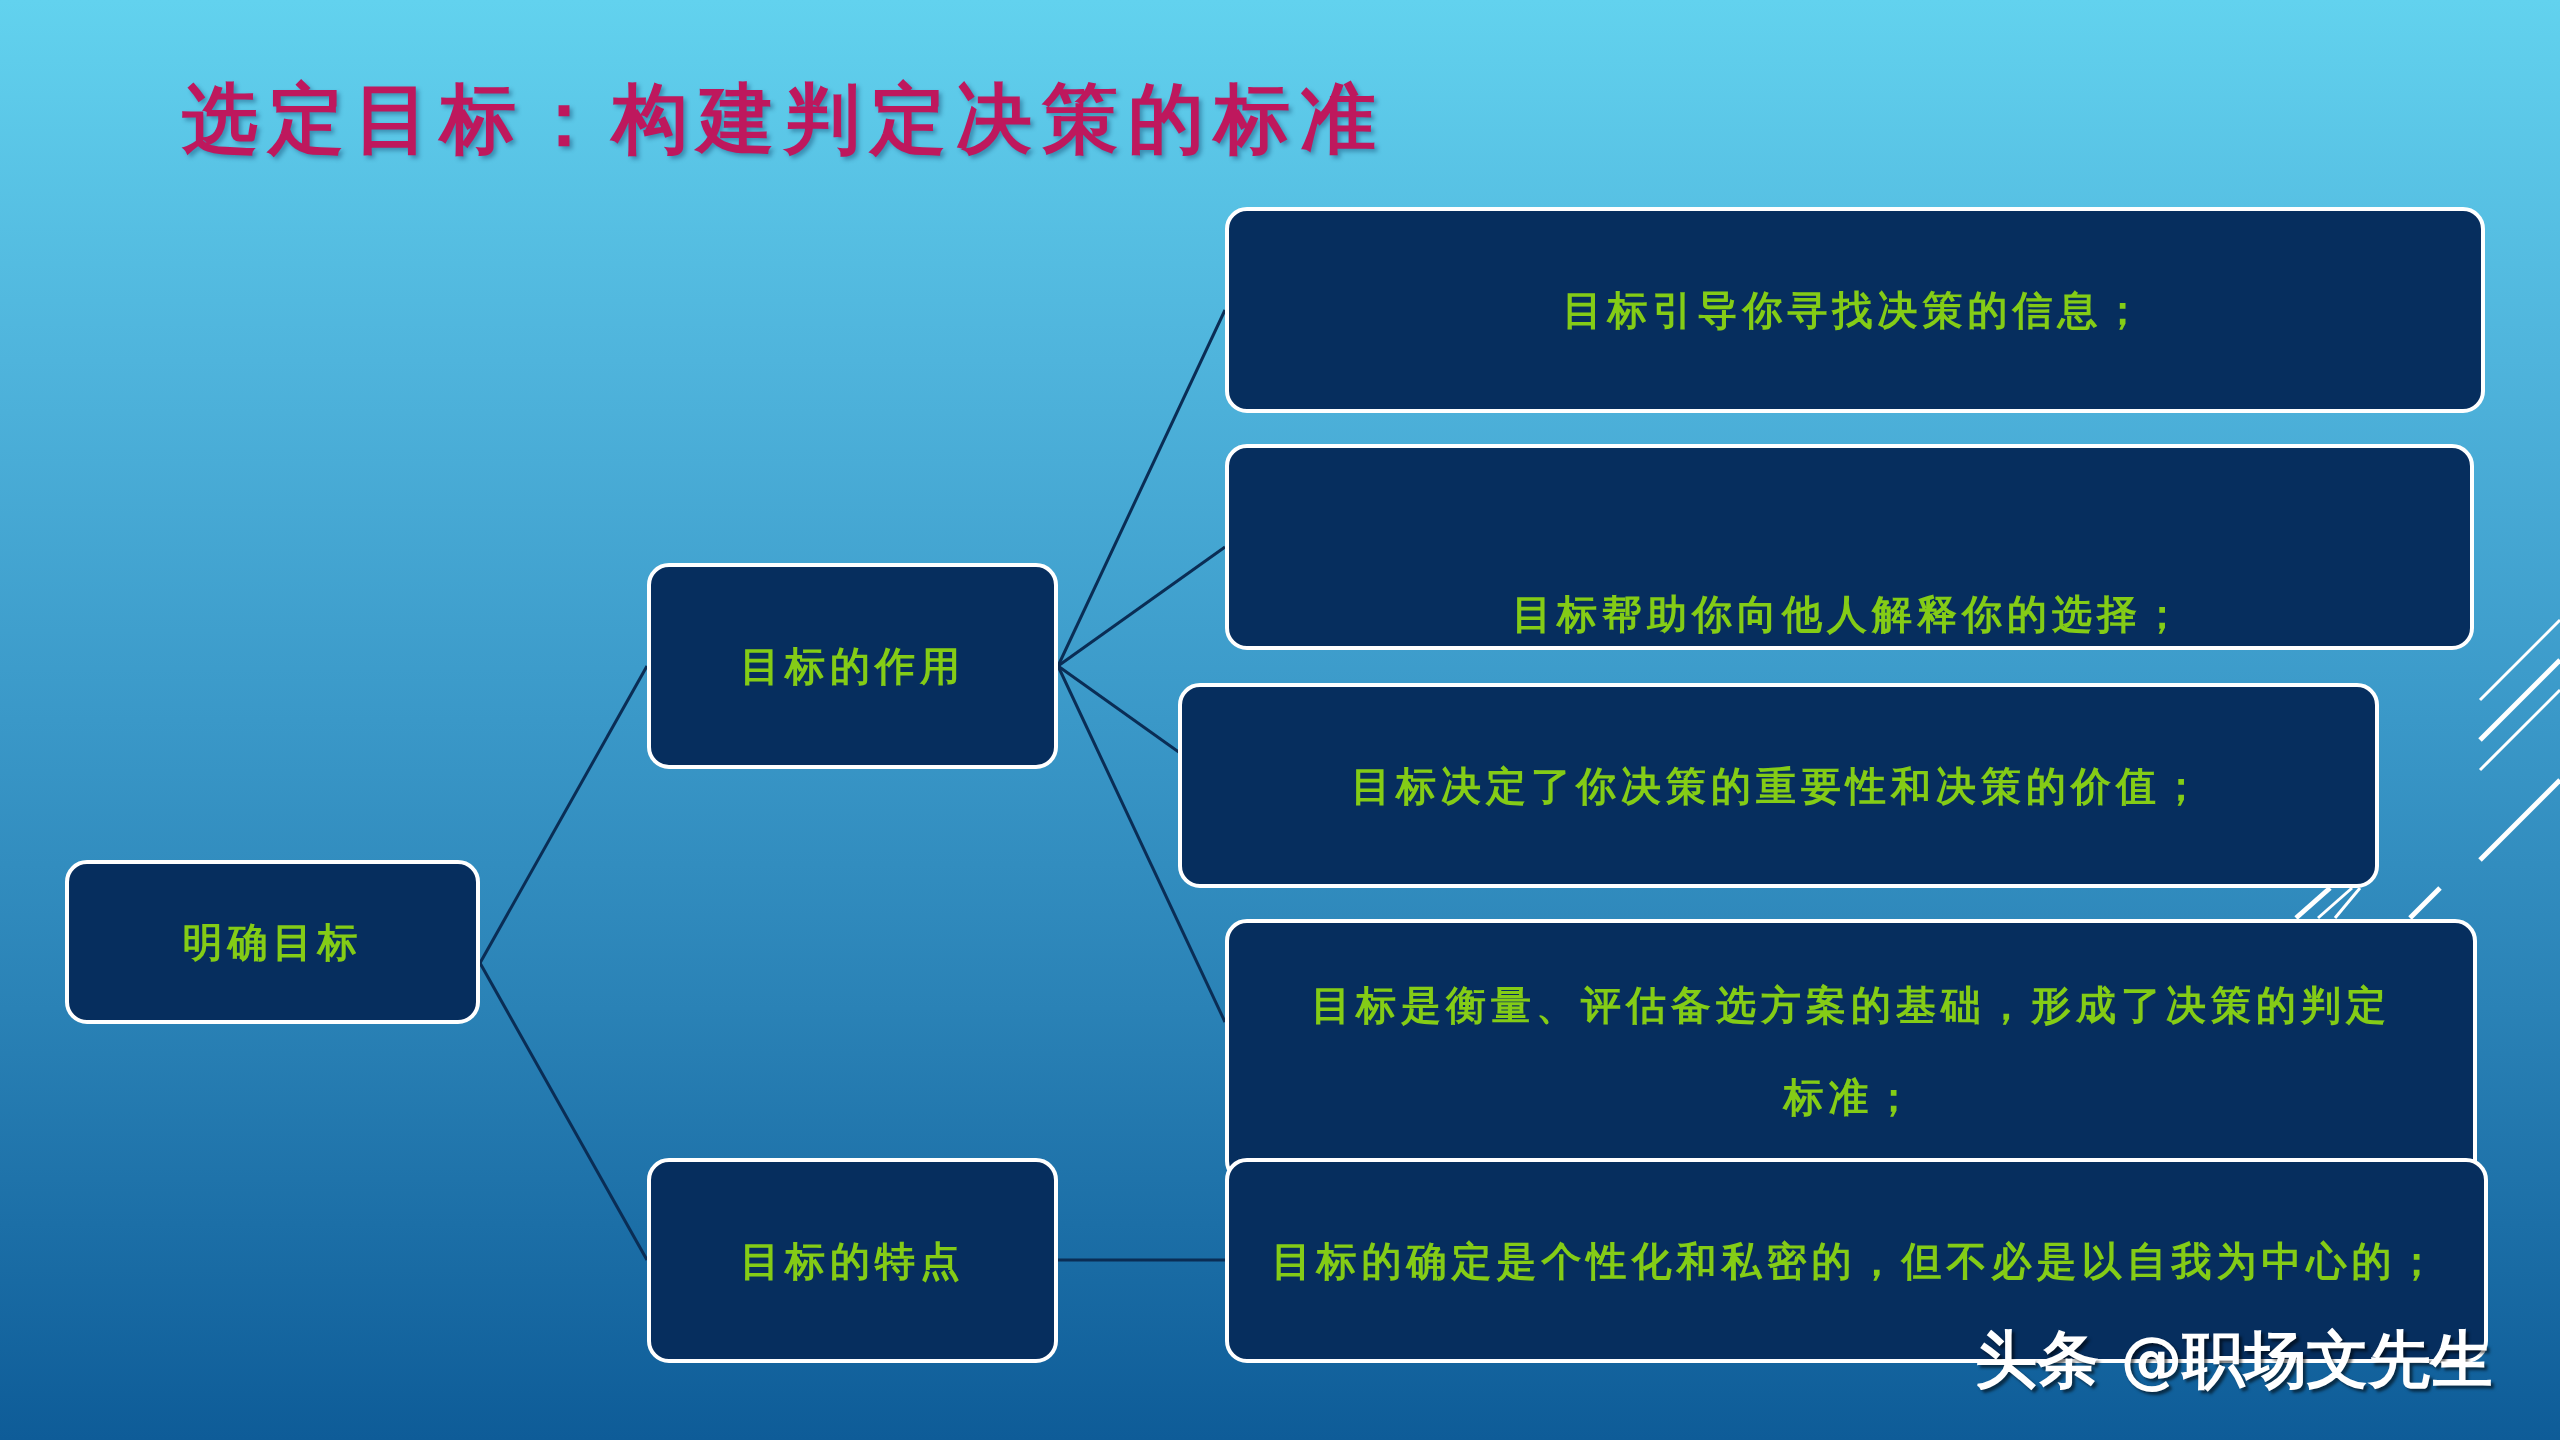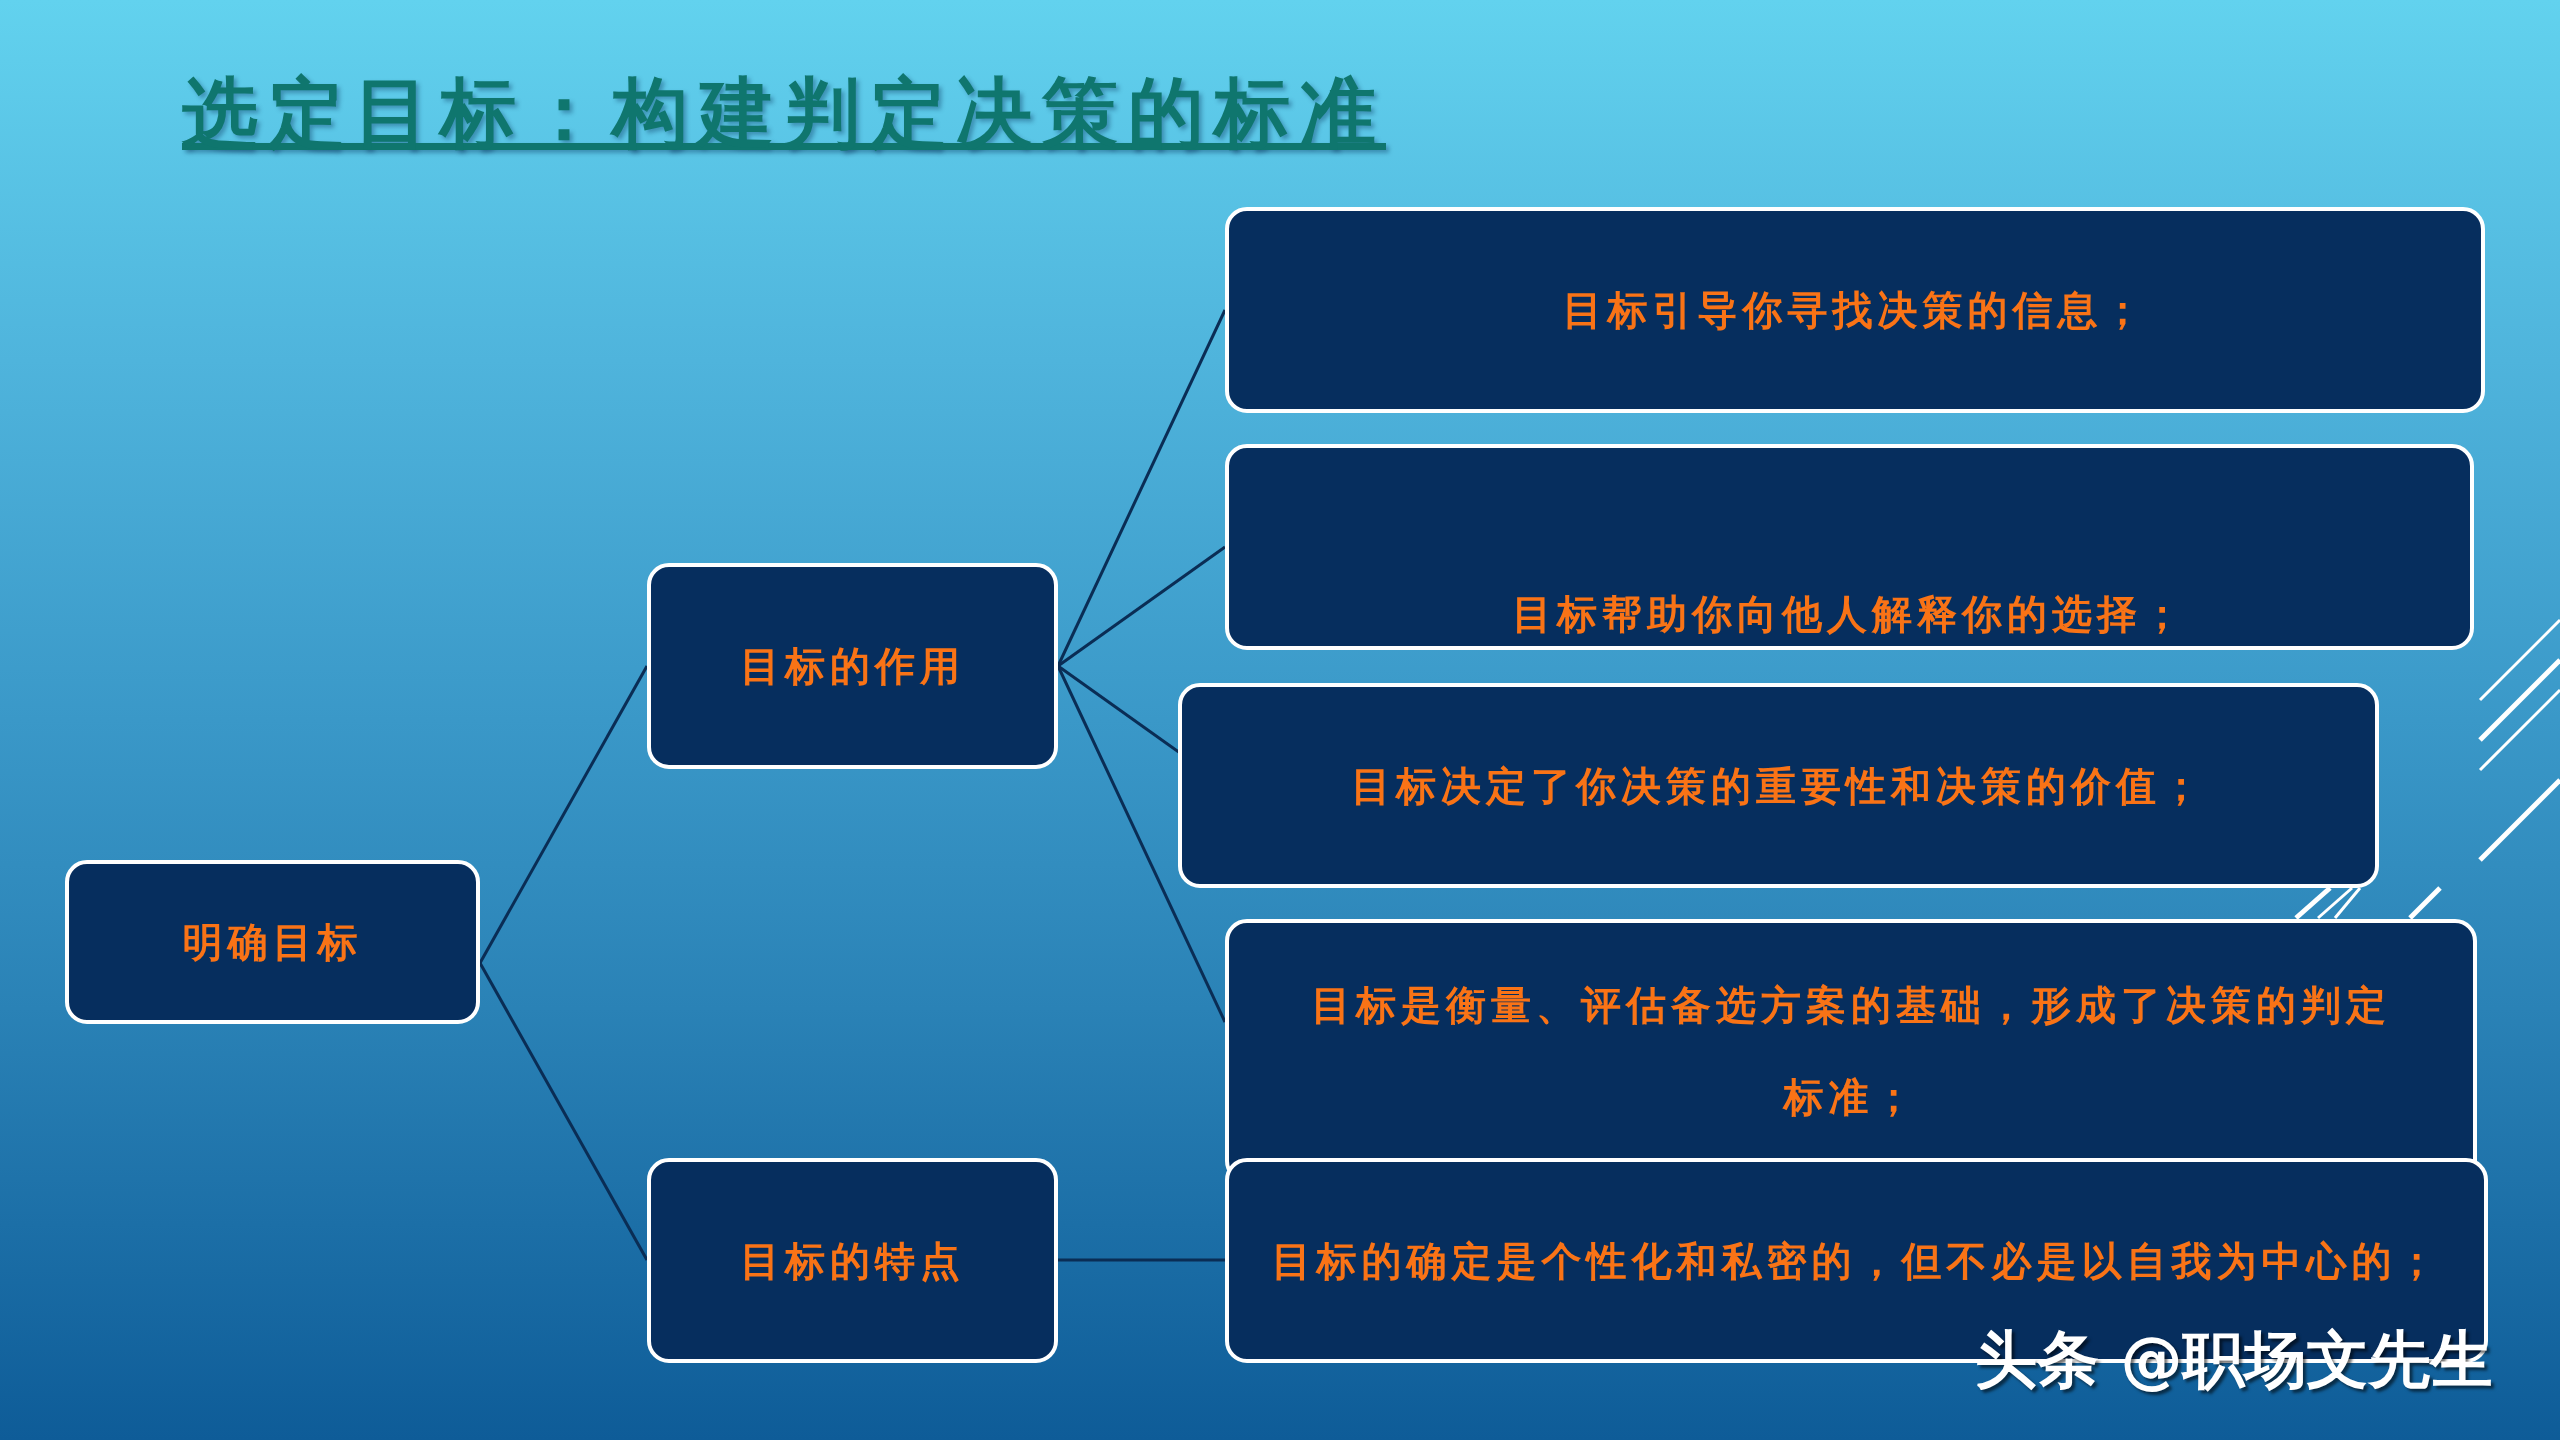--- a/index.html
+++ b/index.html
@@ -1,22 +1,22 @@
 <!DOCTYPE html>
 <html><head>
 <meta charset="utf-8">
 <style>
   html,body{margin:0;padding:0;}
   body{width:2560px;height:1440px;overflow:hidden;position:relative;
     background:linear-gradient(180deg,#62d2ee 0%,#4fb4dc 25%,#3a98c8 50%,#2a82b6 70%,#0e5c98 100%);
     font-family:"DejaVu Sans","Liberation Sans",sans-serif;}
-  .title{position:absolute;left:182px;top:63px;font-size:76px;font-weight:bold;color:#0f766e;letter-spacing:10px;
-    text-shadow:3px 3px 4px rgba(0,40,80,0.35);text-decoration:underline;}
+  .title{position:absolute;left:182px;top:69px;font-size:76px;font-weight:bold;color:#be185d;letter-spacing:10px;
+    text-shadow:3px 3px 4px rgba(0,40,80,0.35);}
   .box{position:absolute;background:#062e5e;border:4px solid #ffffff;border-radius:22px;box-sizing:border-box;
-    display:flex;align-items:center;justify-content:center;text-align:center;color:#f97316;font-weight:bold;
+    display:flex;align-items:center;justify-content:center;text-align:center;color:#84cc16;font-weight:bold;
     font-size:40px;letter-spacing:5px;line-height:1.6;padding:0 20px;}
   .box .txt{display:block;}
   svg.lines{position:absolute;left:0;top:0;}
   .watermark{position:absolute;left:1975px;top:1318px;font-size:62px;font-weight:bold;color:#fff;
     text-shadow:3px 3px 3px rgba(0,0,0,0.55);}
 </style>
 </head>
 <body>
 
 <svg class="lines" width="2560" height="1440" viewBox="0 0 2560 1440">

